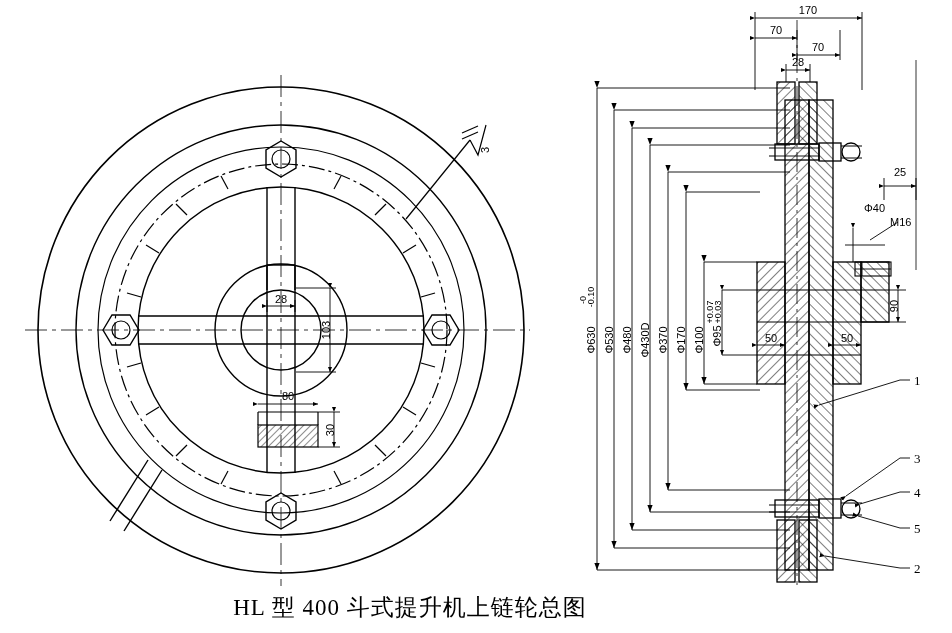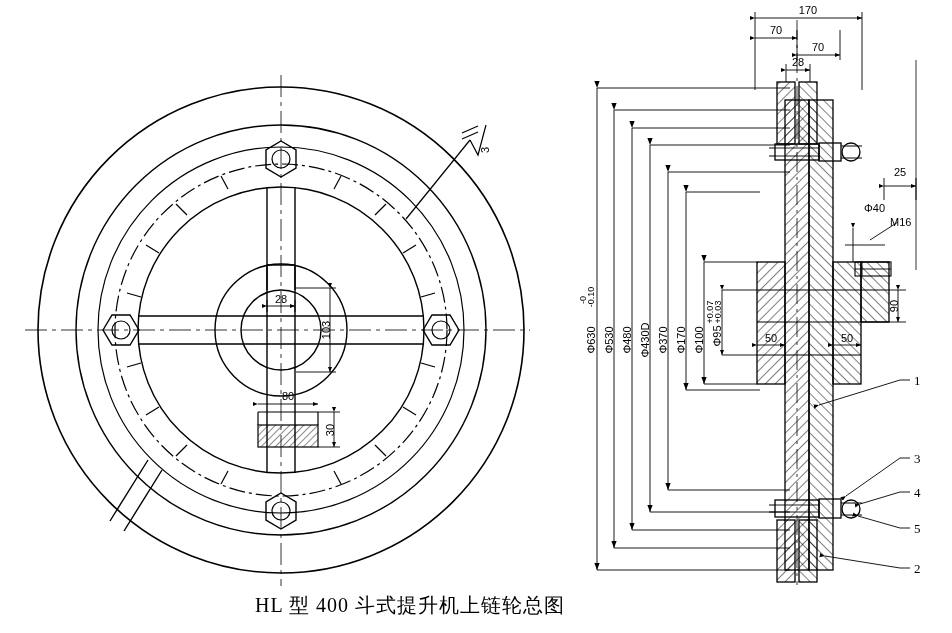--- a/index.html
+++ b/index.html
@@ -10,21 +10,21 @@
     color:#000;
     overflow:hidden;
     position:relative;
   }
   #stage{position:absolute;left:0;top:0;width:952px;height:633px;}
   svg{display:block;}
   .cap{
     position:absolute;
     left:0;top:592px;width:820px;
     text-align:center;
-    font-size:20px;
+    font-size:23px;
     letter-spacing:1px;
     font-family:"Liberation Serif", serif;
   }
   .lbl{font-family:"Liberation Sans", sans-serif;font-size:11px;}
   .lbl-s{font-family:"Liberation Sans", sans-serif;font-size:9px;}
   .lbl-n{font-family:"Liberation Serif", serif;font-size:13px;}
 </style>
 </head>
 <body>
 

